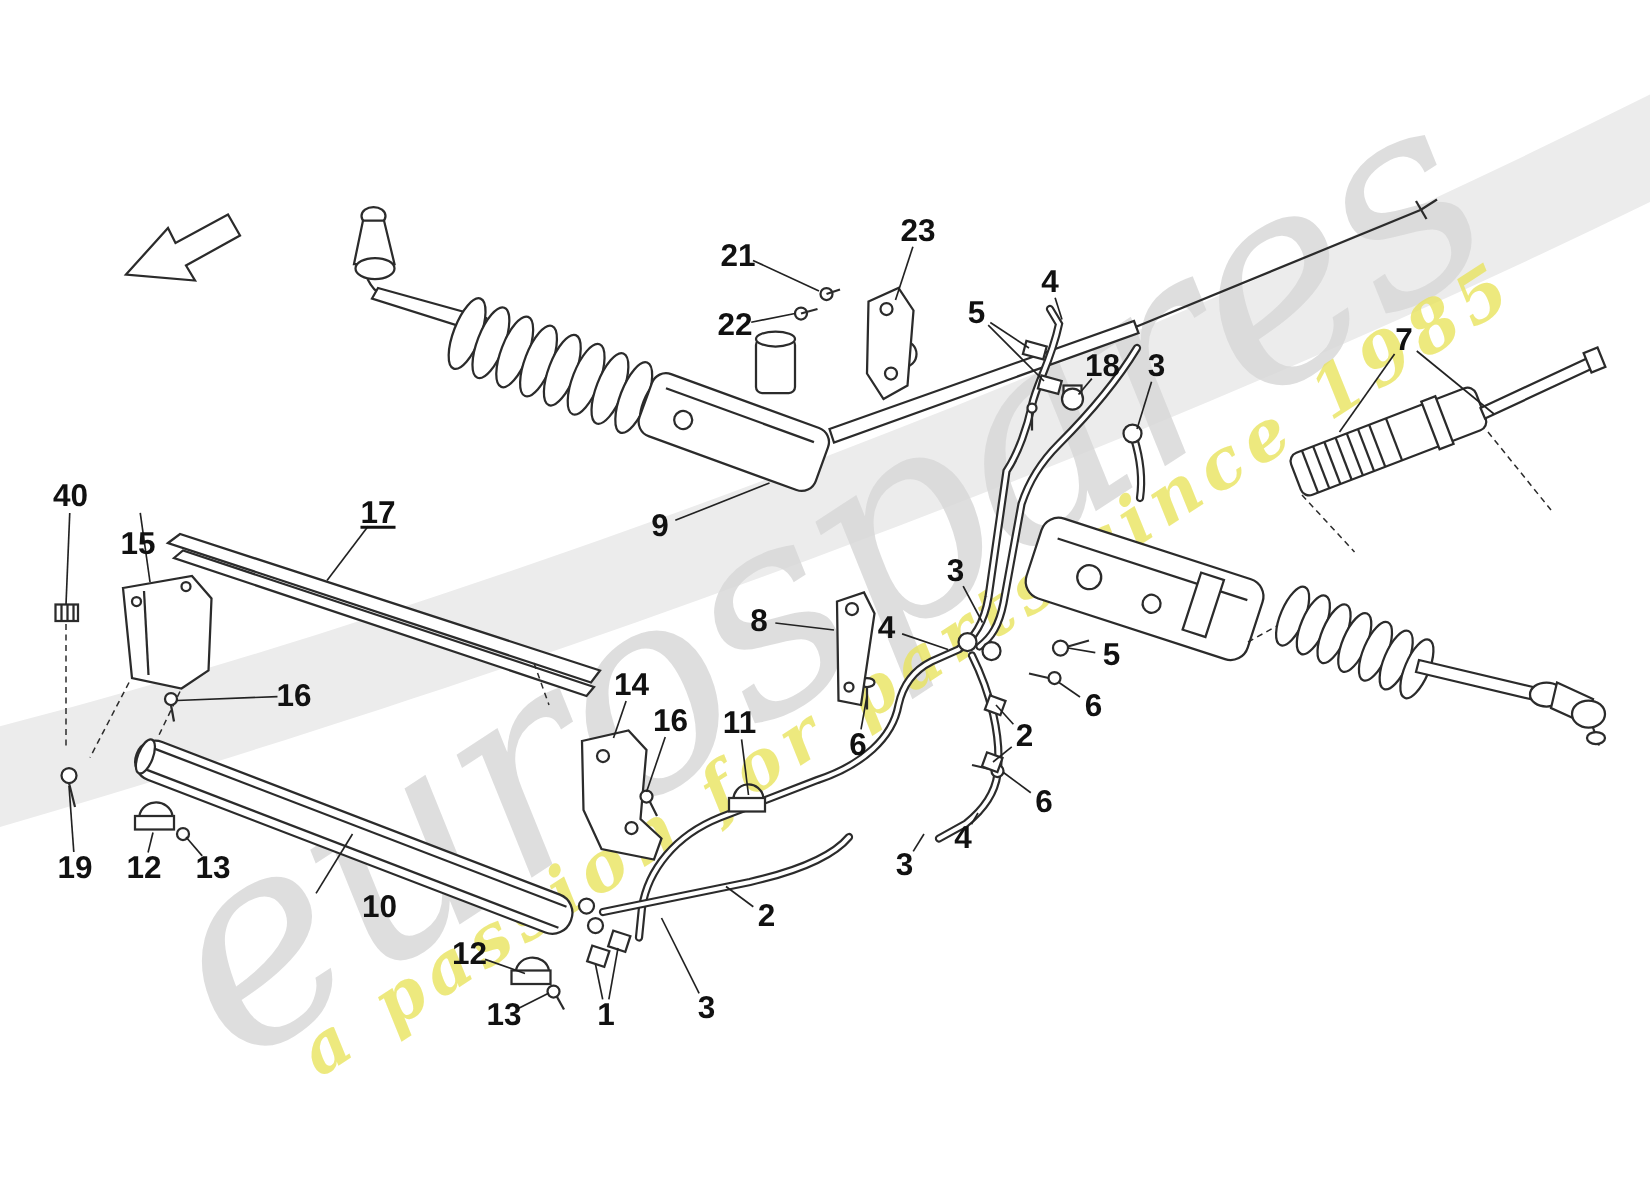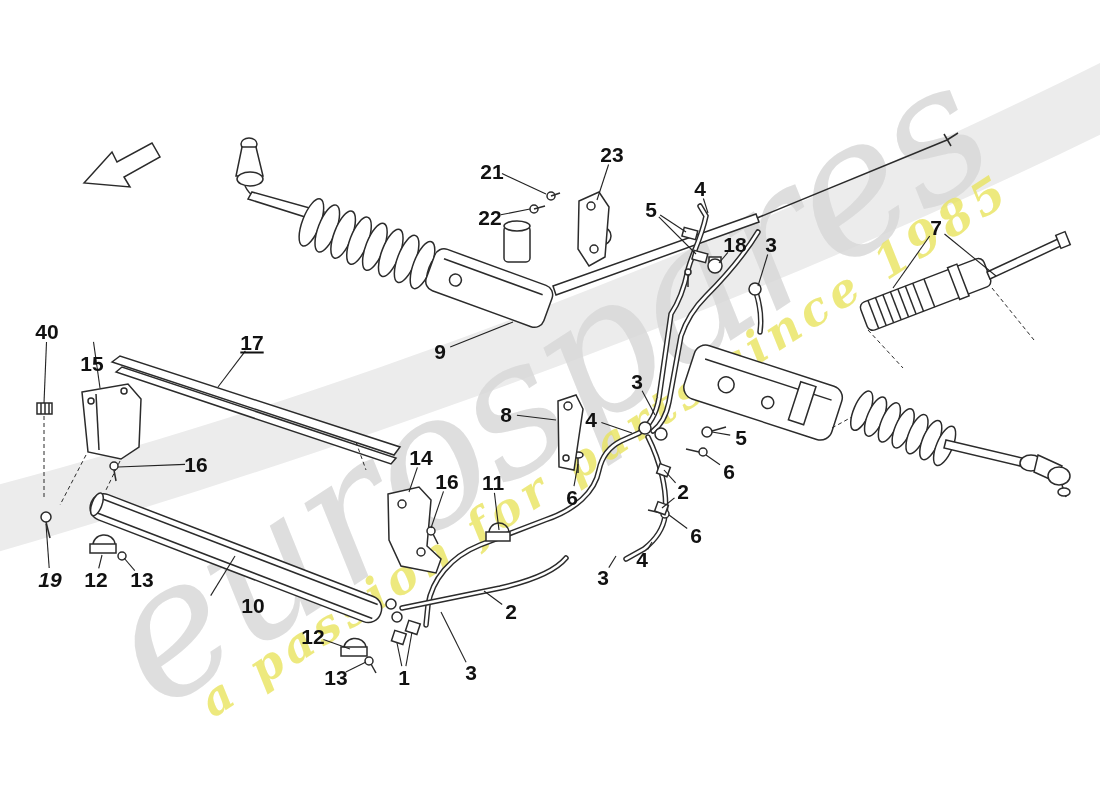--- a/index.html
+++ b/index.html
@@ -317,21 +317,21 @@
       <div class="callout" style="left: 572px; top: 497px;">6</div>
       <div class="callout" style="left: 683px; top: 491px;">2</div>
       <div class="callout" style="left: 729px; top: 471px;">6</div>
       <div class="callout" style="left: 196px; top: 464px;">16</div>
       <div class="callout" style="left: 421px; top: 457px;">14</div>
       <div class="callout" style="left: 447px; top: 481px;">16</div>
       <div class="callout" style="left: 493px; top: 482px;">11</div>
       <div class="callout" style="left: 696px; top: 535px;">6</div>
       <div class="callout" style="left: 603px; top: 577px;">3</div>
       <div class="callout" style="left: 642px; top: 559px;">4</div>
-      <div class="callout" style="left: 50px; top: 579px; font-style: italic;">19</div>
+      <div class="callout" style="left: 50px; top: 579px;">19</div>
       <div class="callout" style="left: 96px; top: 579px;">12</div>
       <div class="callout" style="left: 142px; top: 579px;">13</div>
       <div class="callout" style="left: 205px; top: 605px; margin-left: 48px;">10</div>
       <div class="callout" style="left: 313px; top: 636px;">12</div>
       <div class="callout" style="left: 336px; top: 677px;">13</div>
       <div class="callout" style="left: 404px; top: 677px;">1</div>
       <div class="callout" style="left: 511px; top: 611px;">2</div>
       <div class="callout" style="left: 471px; top: 672px;">3</div>
     </div>
 </div>

